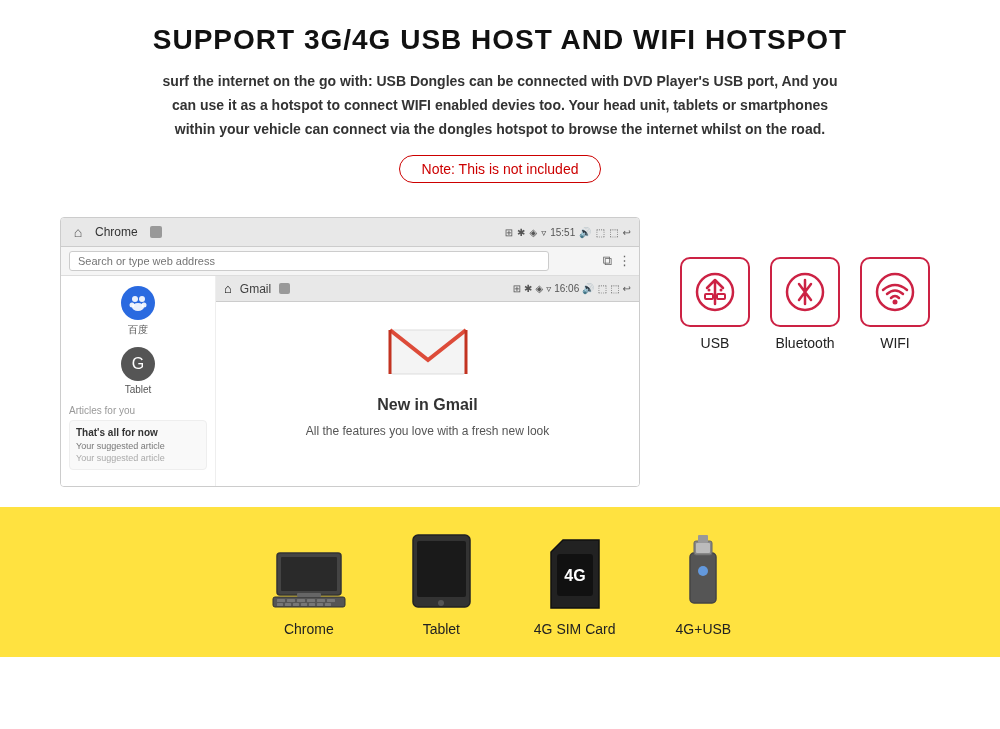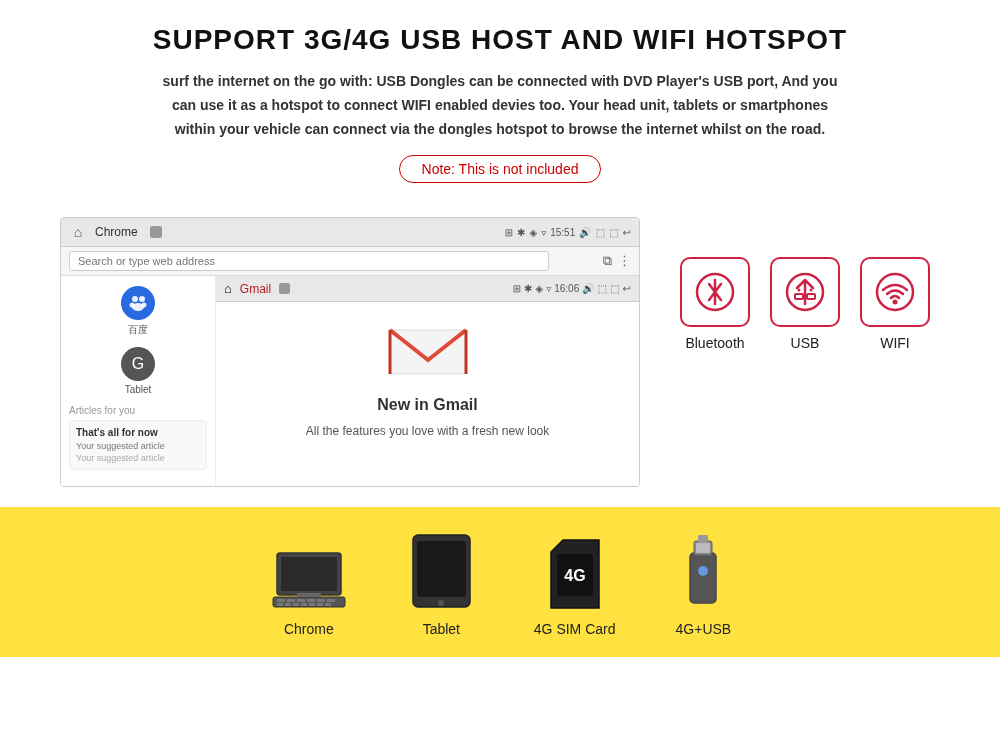--- a/index.html
+++ b/index.html
@@ -362,21 +362,21 @@
         <div class="suggestion-card">
           <div class="suggestion-title">That's all for now</div>
           <div class="suggestion-desc">Your suggested article</div>
           <div class="suggestion-desc" style="margin-top:2px; color:#aaa;">Your suggested article</div>
         </div>
       </div>
 
       <div class="gmail-panel">
         <div class="gmail-bar">
           <span style="font-size:13px;">⌂</span>
-          <span style="font-size:12px; font-weight:500; color:#b91c1c;">Gmail</span>
+          <span style="font-size:12px; font-weight:500; color:#404040;">Gmail</span>
           <span style="width:11px;height:11px;background:#999;border-radius:2px;display:inline-block;"></span>
           <div class="gmail-status-icons">
             <span>⊞</span>
             <span>✱</span>
             <span>◈</span>
             <span>▿</span>
             <span>16:06</span>
             <span>🔊</span>
             <span>⬚</span>
             <span>⬚</span>
@@ -398,38 +398,38 @@
     </div>
   </div>
 
   <div class="icons-section">
     <div class="connectivity-icons">
 
       <div class="conn-item">
         <div class="conn-icon-box">
           <svg width="40" height="40" viewBox="0 0 40 40">
             <circle cx="20" cy="20" r="18" fill="none" stroke="#cc2244" stroke-width="2.5"></circle>
-            <path d="M14 12 L26 28 M14 28 L26 12 M20 8 L20 32" stroke="#cc2244" stroke-width="2.5" fill="none" stroke-linecap="round" stroke-linejoin="round"></path>
-          </svg>
-        </div>
-        <span class="conn-label">Bluetooth</span>
-      </div>
-
-      <div class="conn-item">
-        <div class="conn-icon-box">
-          <svg width="40" height="40" viewBox="0 0 40 40">
-            <circle cx="20" cy="20" r="18" fill="none" stroke="#cc2244" stroke-width="2.5"></circle>
             <path d="M20 8 L20 32 M12 16 L20 8 L28 16" stroke="#cc2244" stroke-width="2.5" fill="none" stroke-linecap="round" stroke-linejoin="round"></path>
             <rect x="10" y="22" width="8" height="5" rx="1" fill="none" stroke="#cc2244" stroke-width="2"></rect>
             <rect x="22" y="22" width="8" height="5" rx="1" fill="none" stroke="#cc2244" stroke-width="2"></rect>
             <circle cx="14" cy="18" r="1.5" fill="#cc2244"></circle>
             <circle cx="26" cy="18" r="1.5" fill="#cc2244"></circle>
           </svg>
         </div>
         <span class="conn-label">USB</span>
+      </div>
+
+      <div class="conn-item">
+        <div class="conn-icon-box">
+          <svg width="40" height="40" viewBox="0 0 40 40">
+            <circle cx="20" cy="20" r="18" fill="none" stroke="#cc2244" stroke-width="2.5"></circle>
+            <path d="M14 12 L26 28 M14 28 L26 12 M20 8 L20 32" stroke="#cc2244" stroke-width="2.5" fill="none" stroke-linecap="round" stroke-linejoin="round"></path>
+          </svg>
+        </div>
+        <span class="conn-label">Bluetooth</span>
       </div>
 
       <div class="conn-item">
         <div class="conn-icon-box">
           <svg width="40" height="40" viewBox="0 0 40 40">
             <circle cx="20" cy="20" r="18" fill="none" stroke="#cc2244" stroke-width="2.5"></circle>
             <path d="M8 18 Q20 8 32 18" stroke="#cc2244" stroke-width="2.5" fill="none" stroke-linecap="round"></path>
             <path d="M12 22 Q20 15 28 22" stroke="#cc2244" stroke-width="2.5" fill="none" stroke-linecap="round"></path>
             <path d="M16 26 Q20 22 24 26" stroke="#cc2244" stroke-width="2.5" fill="none" stroke-linecap="round"></path>
             <circle cx="20" cy="30" r="2.5" fill="#cc2244"></circle>

